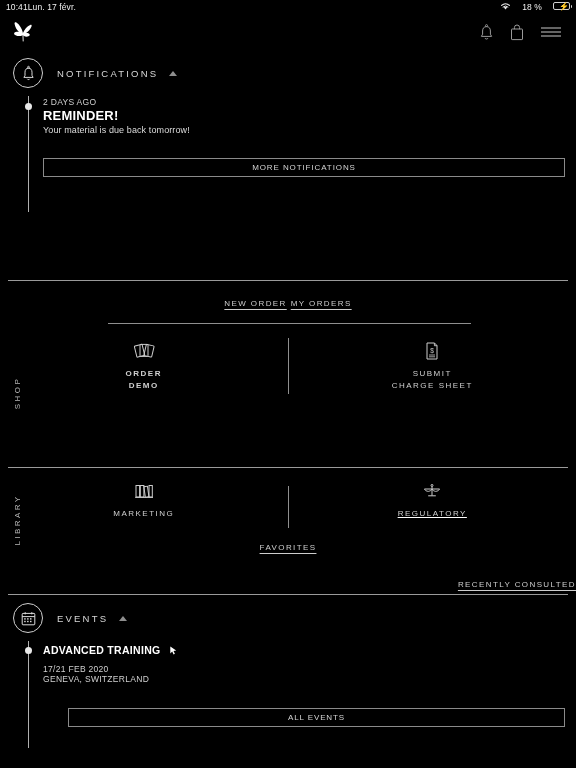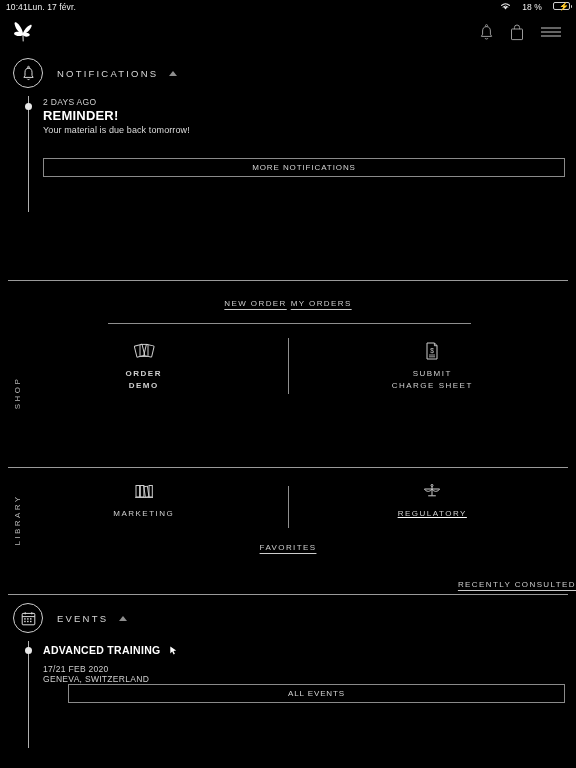--- a/index.html
+++ b/index.html
@@ -308,19 +308,19 @@
         <div style="display:flex; align-items:flex-start; gap:6px;">
           <span style="font-size:10.5px; font-weight:bold; letter-spacing:.3px;">ADVANCED TRAINING</span>
           <svg width="12" height="12" viewBox="0 0 12 12">
             <circle cx="6" cy="6" r="5.6" fill="#000"></circle>
             <path d="M3.3 2.4 L3.3 9.4 L5.2 7.5 L6.6 10.4 L7.9 9.7 L6.5 6.9 L9.2 6.6 Z" fill="#fff"></path>
           </svg>
         </div>
         <div class="n-time" style="margin-top:8px;">17/21 FEB 2020</div>
         <div class="n-time">GENEVA, SWITZERLAND</div>
       </div>
-      <div style="padding-left:25px;">
+      <div style="margin-top:24px;padding-left:25px;">
         <button class="wide-btn">ALL EVENTS</button>
       </div>
     </div>
   </div>
 
 </div>
 
 </body></html>

